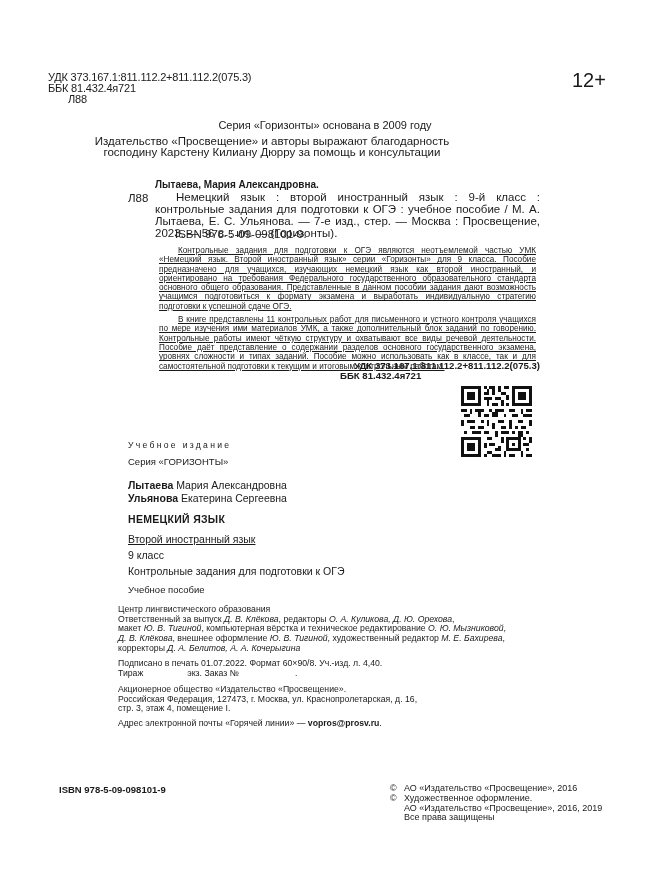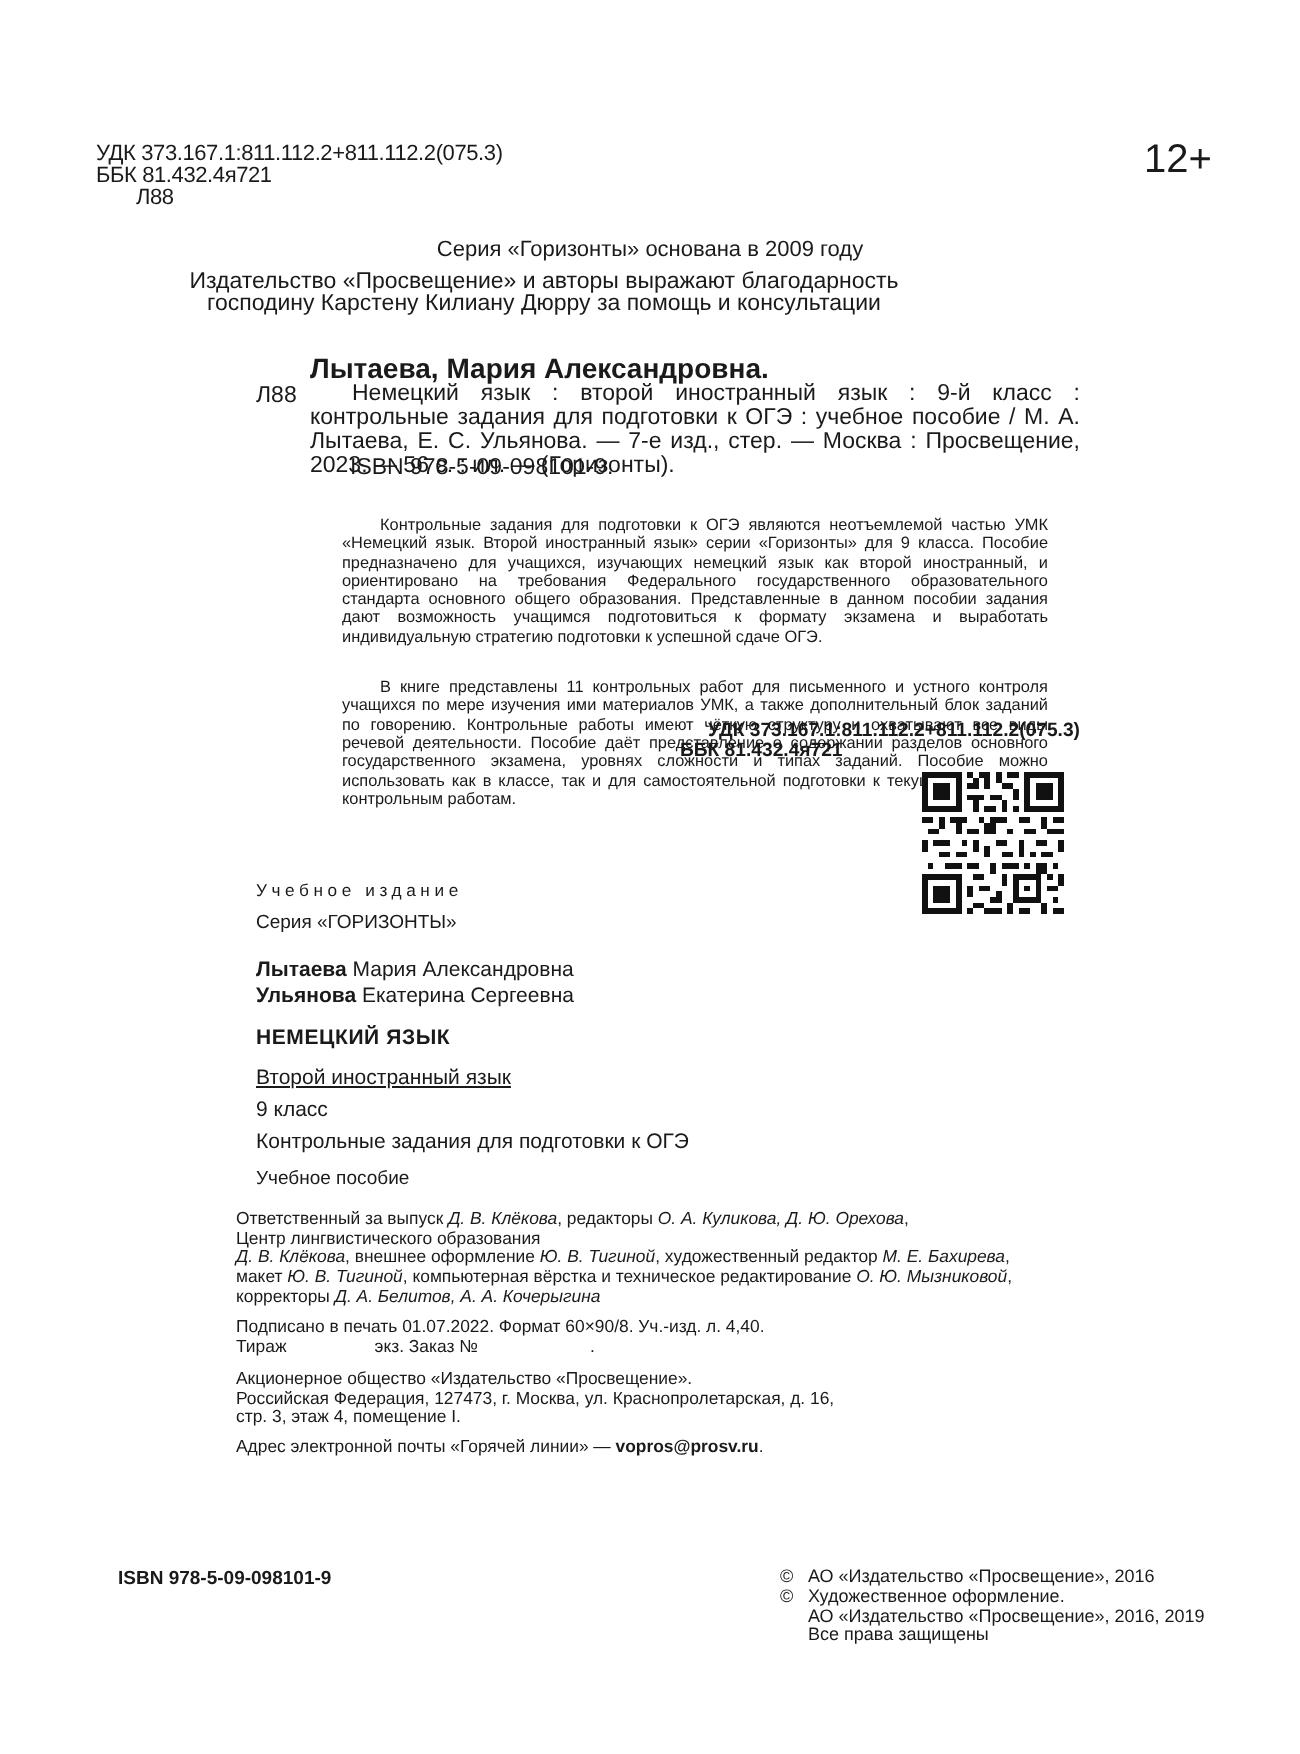--- a/index.html
+++ b/index.html
@@ -38,21 +38,21 @@
     }
     .thanks {
       left: 0; width: 544px; top: 136px;
       text-align: center;
       font-size: 11.5px; line-height: 11px;
     }
 
     
     .card-author {
       left: 155px; top: 178px;
-      font-size: 14px; font-weight: bold; line-height: 13px;
+      font-size: 10px; font-weight: bold; line-height: 13px;
     }
     .card-code {
       left: 128px; top: 192px;
       font-size: 11.5px; line-height: 13px;
     }
     .card-main {
       left: 155px; top: 192px; width: 385px;
       font-size: 11.5px; line-height: 11.9px;
       text-align: justify;
     }
@@ -60,21 +60,21 @@
     .card-main .first { text-indent: 21px; }
     .card-isbn {
       left: 175px; top: 228px;
       font-size: 11.5px; line-height: 13px;
     }
     .card-abstract {
       left: 155px; top: 242px; width: 385px;
       font-size: 8.2px; line-height: 9.3px;
       text-align: justify;
     }
-    .card-abstract p { margin: 16px; text-indent: 19px; }
+    .card-abstract p { margin: 4px; text-indent: 19px; text-decoration: underline; }
     .card-udk {
       left: 330px; top: 361px; width: 210px;
       font-size: 9.6px; line-height: 10px;
       font-weight: bold; text-align: right;
     }
 
     
     .qr {
       left: 461px; top: 386px;
       width: 71px; height: 71px;
@@ -213,24 +213,24 @@
   </div>
 </div>
 
 <div class="abs book-title">НЕМЕЦКИЙ ЯЗЫК</div>
 <div class="abs subtitle-line sub1">Второй иностранный язык</div>
 <div class="abs subtitle-line sub2">9 класс</div>
 <div class="abs subtitle-line sub3">Контрольные задания для подготовки к ОГЭ</div>
 <div class="abs sub4">Учебное пособие</div>
 
 <div class="abs credits">
+  <div>Центр лингвистического образования</div>
   <div><span>Ответственный за выпуск </span><i>Д. В. Клёкова</i><span>, редакторы </span><i>О. А. Куликова, Д. Ю. Орехова</i><span>,</span></div>
-  <div>Центр лингвистического образования</div>
+  <div><span>макет </span><i>Ю. В. Тигиной</i><span>, компьютерная вёрстка и техническое редактирование </span><i>О. Ю. Мызниковой</i><span>,</span></div>
   <div><i>Д. В. Клёкова</i><span>, внешнее оформление </span><i>Ю. В. Тигиной</i><span>, художественный редактор </span><i>М. Е. Бахирева</i><span>,</span></div>
-  <div><span>макет </span><i>Ю. В. Тигиной</i><span>, компьютерная вёрстка и техническое редактирование </span><i>О. Ю. Мызниковой</i><span>,</span></div>
   <div><span>корректоры </span><i>Д. А. Белитов, А. А. Кочерыгина</i></div>
 </div>
 
 <div class="abs print-info">
   <div>Подписано в печать 01.07.2022. Формат 60×90/8. Уч.-изд. л. 4,40.</div>
   <div><span>Тираж</span><span class="gap"></span><span class="gap"></span><span>экз. Заказ №</span><span class="gap2"></span><span class="gap2"></span><span>.</span></div>
 </div>
 
 <div class="abs publisher">
   <div>Акционерное общество «Издательство «Просвещение».</div>

